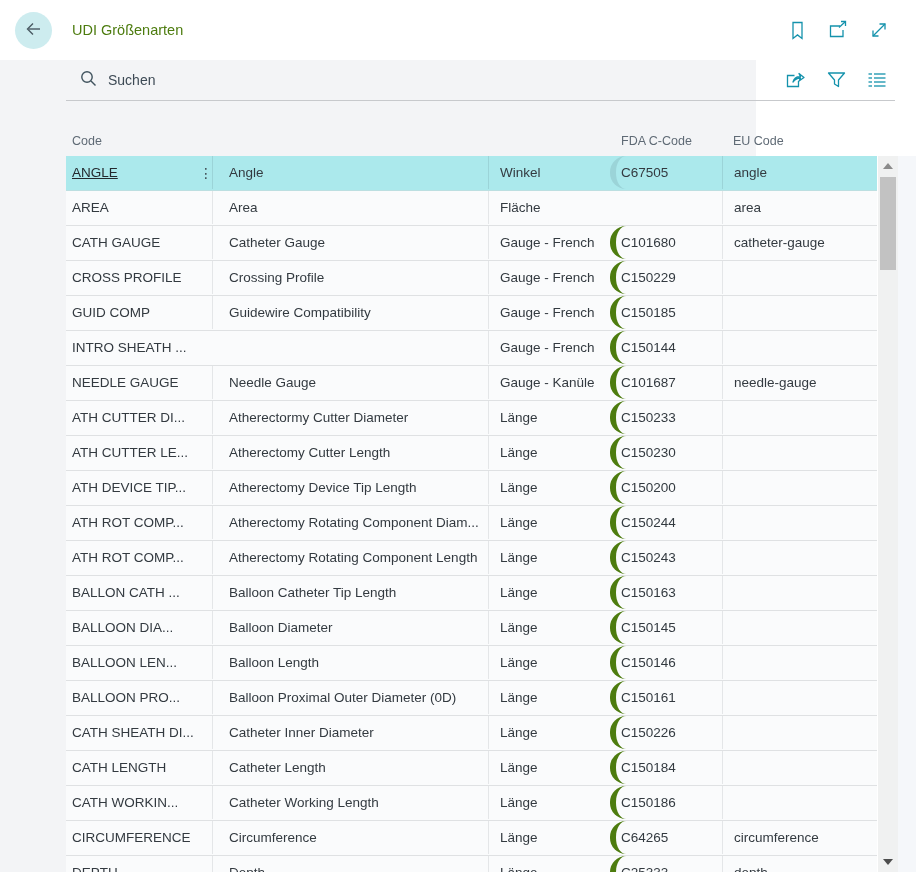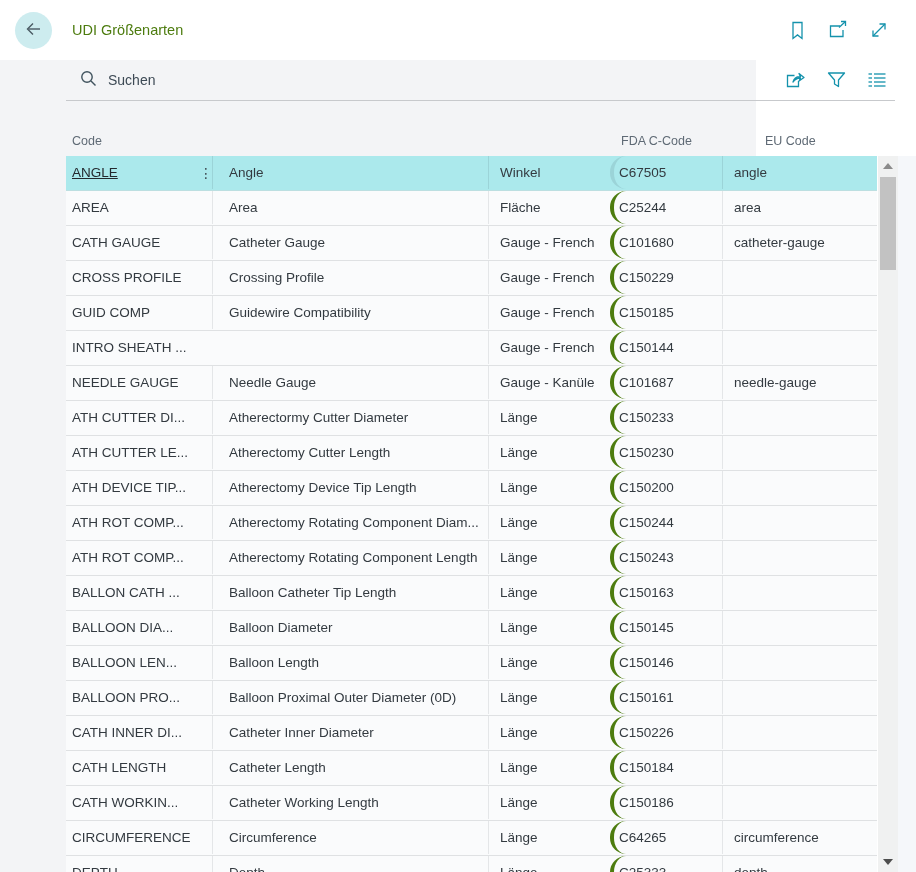--- a/index.html
+++ b/index.html
@@ -37,21 +37,21 @@
     font-size:12.5px;color:#5f6a75;cursor:pointer;white-space:nowrap;}
   .th .sort{margin-left:5px;font-size:12px;color:#5f6a75;}
   .rows{position:absolute;top:96px;left:66px;width:811px;}
   .row{position:relative;width:811px;height:34px;background:#fafbfc;border-bottom:1px solid #dfe1e3;cursor:pointer;}
   .row.selected{background:#abe9ec;border-bottom:1px solid #bcdfe1;}
   .cell{position:absolute;top:0;height:33px;display:flex;align-items:center;
     font-size:13.5px;color:#333a40;white-space:nowrap;overflow:hidden;}
   .cell.c-code{left:0;width:146px;padding-left:6px;}
   .cell.c-besch{left:146px;width:260px;padding-left:16px;border-left:1px solid #e4e6e8;}
   .cell.c-kat{left:422px;width:111px;padding-left:11px;border-left:1px solid #e4e6e8;}
-  .cell.c-fda{left:544px;width:101px;padding-left:5px;border-left:4px solid #4d7c0f;border-radius:16px;}
+  .cell.c-fda{left:544px;width:101px;padding-left:5px;border-left:6px solid #4d7c0f;border-radius:16px;}
   .cell.c-eu{left:656px;width:144px;padding-left:11px;border-left:1px solid #e4e6e8;}
   .row.selected .cell{border-left-color:#9bd4d8;}
   .row.selected .c-code .code-text{text-decoration:underline;color:#24292e;}
   .kebab{position:absolute;left:130px;top:0;height:34px;width:20px;display:none;
     align-items:center;justify-content:center;color:#3f4a52;font-size:14px;letter-spacing:0;cursor:pointer;}
   .row.selected .kebab{display:flex;}
   
   .scrollbar{position:absolute;left:878px;top:96px;width:20px;height:716px;background:#f0f1f1;}
   .sb-arrow{position:absolute;left:0;width:20px;height:20px;display:flex;align-items:center;justify-content:center;cursor:pointer;}
   .sb-arrow svg{display:block;}
@@ -144,21 +144,21 @@
     <div class="th" style="left:162px;margin-top:24px;">
       <span>Beschreibung</span>
     </div>
     <div class="th" style="left:433px;margin-top:28px;">
       <span>Kategorie</span>
       <span class="sort">↑</span>
     </div>
     <div class="th" style="left:555px;">
       <span>FDA C-Code</span>
     </div>
-    <div class="th" style="left:667px;margin-left:32px;">
+    <div class="th" style="left:667px;">
       <span>EU Code</span>
     </div>
   </div>
 
   <div class="rows">
       <div class="row selected">
     <div class="cell c-code">
           <span class="code-text">ANGLE</span>
         </div>
     <div class="kebab">⋮</div>
@@ -167,21 +167,20 @@
     <div class="cell c-fda">C67505</div>
     <div class="cell c-eu">angle</div>
   </div>
       <div class="row">
     <div class="cell c-code">
           <span class="code-text">AREA</span>
         </div>
 
     <div class="cell c-besch">Area</div>
     <div class="cell c-kat">Fläche</div>
-    <div class="cell c-fda">C25244</div>
     <div class="cell c-eu">area</div>
   </div>
       <div class="row">
     <div class="cell c-code">
           <span class="code-text">CATH GAUGE</span>
         </div>
 
     <div class="cell c-besch">Catheter Gauge</div>
     <div class="cell c-kat">Gauge - French</div>
     <div class="cell c-fda">C101680</div>
@@ -311,21 +310,21 @@
           <span class="code-text">BALLOON PRO...</span>
         </div>
 
     <div class="cell c-besch">Balloon Proximal Outer Diameter (0D)</div>
     <div class="cell c-kat">Länge</div>
     <div class="cell c-fda">C150161</div>
     <div class="cell c-eu"></div>
   </div>
       <div class="row">
     <div class="cell c-code">
-          <span class="code-text">CATH INNER DI...</span>
+          <span class="code-text">CATH SHEATH DI...</span>
         </div>
 
     <div class="cell c-besch">Catheter Inner Diameter</div>
     <div class="cell c-kat">Länge</div>
     <div class="cell c-fda">C150226</div>
     <div class="cell c-eu"></div>
   </div>
       <div class="row">
     <div class="cell c-code">
           <span class="code-text">CATH LENGTH</span>

